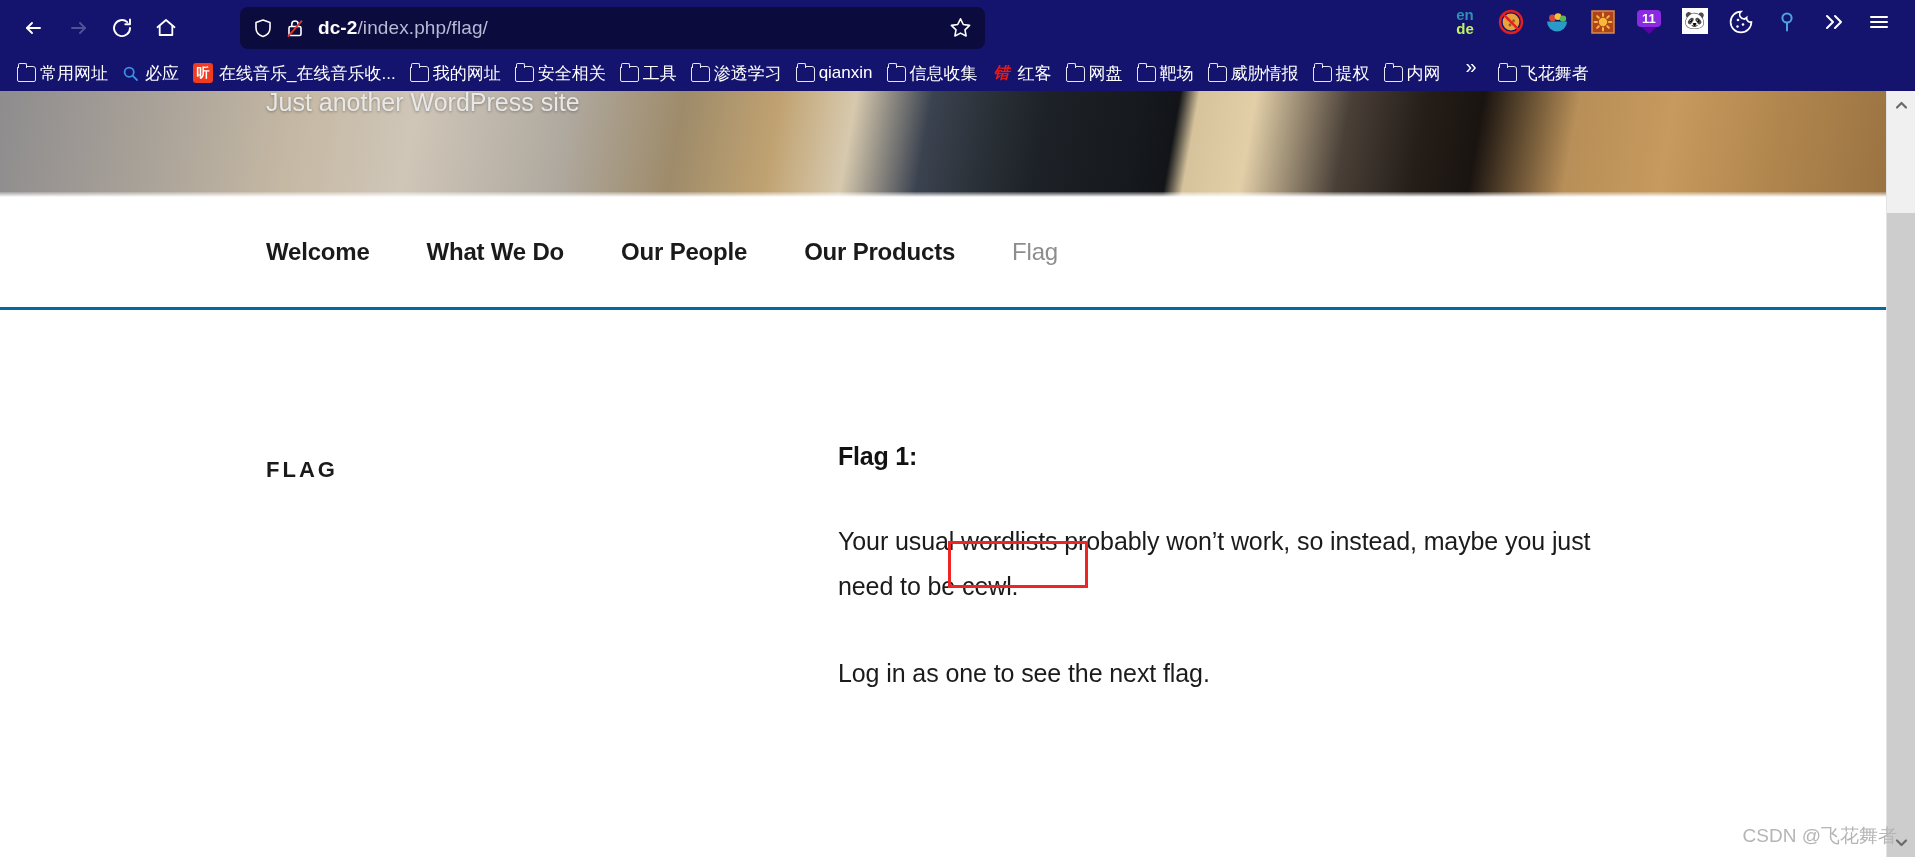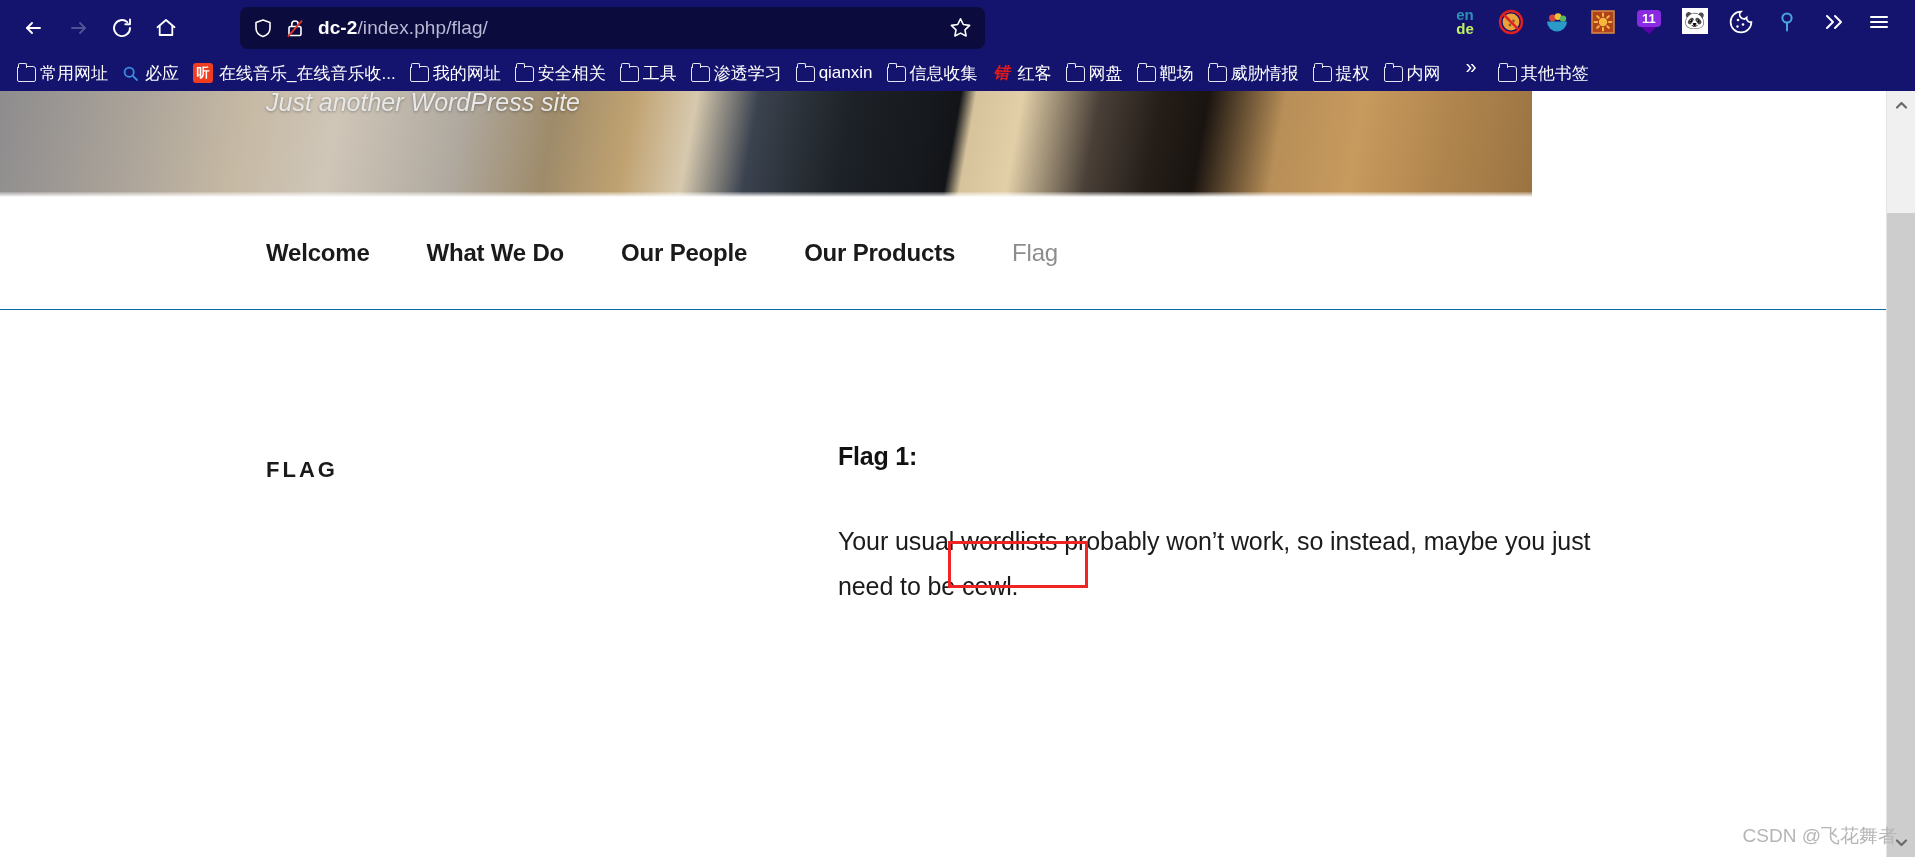--- a/index.html
+++ b/index.html
@@ -193,21 +193,21 @@
     width: 1886px;
     height: 766px;
     overflow: hidden;
     background: #fff;
   }
 
   
   #hero {
     position: relative;
     height: 106px;
-    width: 1532px;
+    width: 1886px;
     overflow: hidden;
     background:
       linear-gradient(100deg,
         #8e8c8e 0%,
         #a8a198 8%,
         #c6b9a4 16%,
         #cfc6b8 22%,
         #b0a99f 30%,
         #9e8b6a 36%,
         #c0a271 41%,
@@ -219,21 +219,20 @@
         #121418 62%,
         #d6c39c 63%,
         #e2cfa8 66%,
         #4a4038 71%,
         #241d18 75%,
         #1a1410 78%,
         #b88f58 83%,
         #c79a5e 88%,
         #b0854d 94%,
         #9a7342 100%);
-    font-style: italic;
   }
   #hero:after {
     content:"";
     position:absolute; left:0; right:0; bottom:0; height: 5px;
     background: linear-gradient(to bottom, rgba(255,255,255,0.15), #ffffff);
   }
   #hero-tagline {
     position: absolute;
     left: 266px;
     top: -3px;
@@ -243,21 +242,21 @@
     text-shadow: 0 1px 3px rgba(0,0,0,0.35);
     white-space: nowrap;
   }
 
   
   #site-nav {
     height: 113px;
     display: flex;
     align-items: center;
     padding-left: 266px;
-    border-bottom: 1px solid #0369a1;
+    border-bottom: 3px solid #0369a1;
     background: #fff;
   }
   .site-nav-item {
     font-size: 24px;
     font-weight: bold;
     color: #1a1a1a;
     margin-right: 57px;
     cursor: pointer;
     white-space: nowrap;
     letter-spacing: -0.2px;
@@ -571,21 +570,21 @@
 
     <div class="bm">
       <span class="folder-ico"></span>
       <span class="bm-label">内网</span>
     </div>
 
     <div id="bm-overflow">»</div>
 
     <div class="bm" id="bm-other">
       <span class="folder-ico"></span>
-      <span class="bm-label">其他书签</span>
+      <span class="bm-label">飞花舞者</span>
     </div>
 
   </div>
 </div>
 
 <div id="page-viewport">
 
   <div id="page-canvas">
 
     <div id="hero">
@@ -602,20 +601,21 @@
 
     <div id="content">
 
       <div id="content-left">
         <h1 id="entry-title">FLAG</h1>
       </div>
 
       <div id="content-right">
         <h2 id="flag-heading">Flag 1:</h2>
         <p class="flag-para">Your usual wordlists probably won’t work, so instead, maybe you just need to be cewl.</p>
+        <p class="flag-para">Log in as one to see the next flag.</p>
 
       </div>
 
     </div>
   </div>
 
   <div id="annotation-box" style="left: 948px; top: 450px; width: 140px; height: 47px; border-color: rgb(239, 36, 36);"></div>
 
   <div id="scrollbar">
     <div id="sb-up">

